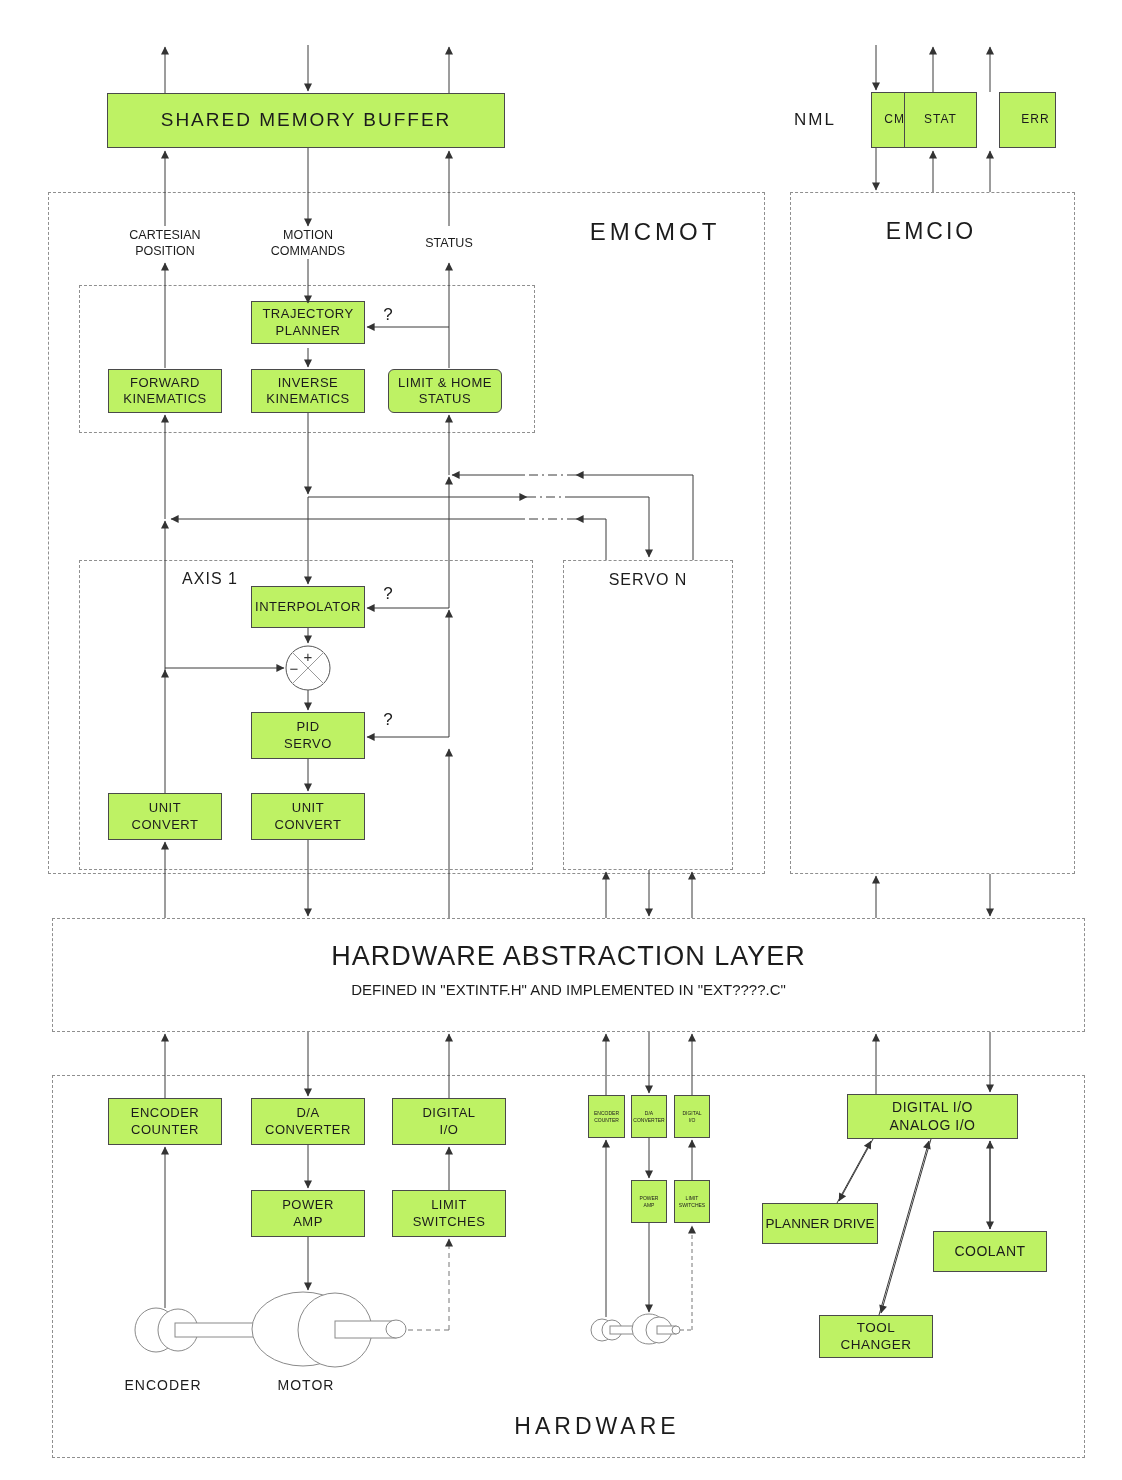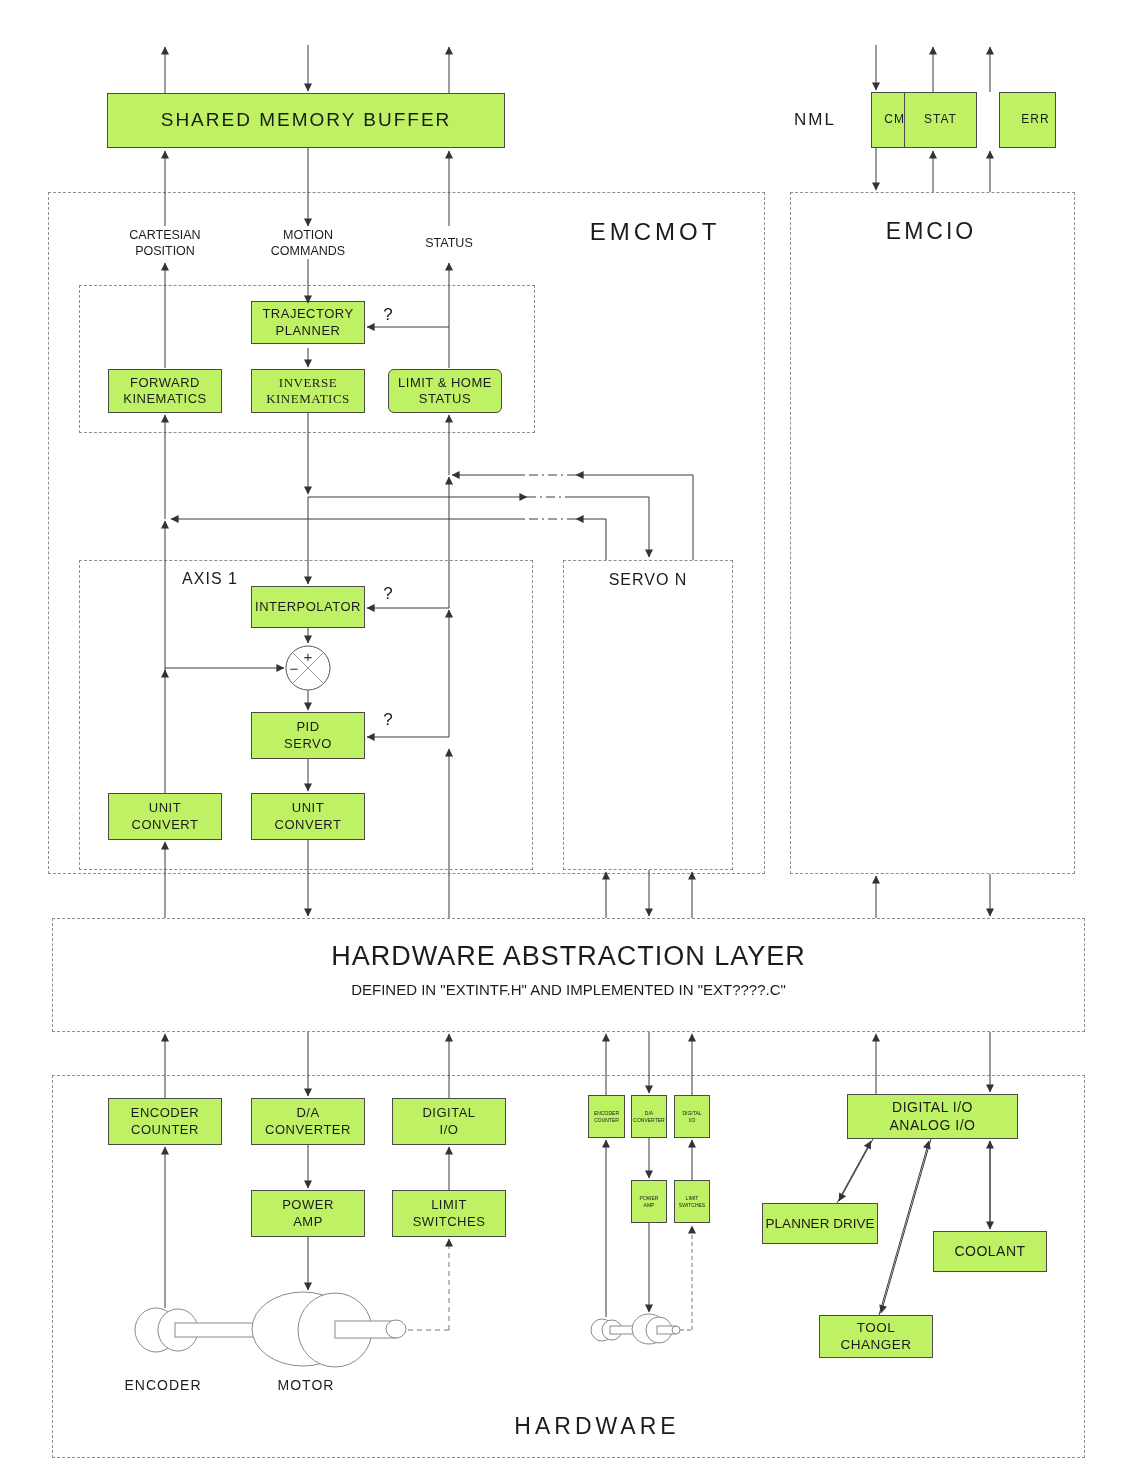--- a/index.html
+++ b/index.html
@@ -45,21 +45,21 @@
   </div>
 
   <div class="box two" style="left:251px;top:301px;width:114px;height:43px;">
     <span>TRAJECTORY</span>
     <span>PLANNER</span>
   </div>
   <div class="box two" style="left:108px;top:369px;width:114px;height:44px;">
     <span>FORWARD</span>
     <span>KINEMATICS</span>
   </div>
-  <div class="box two" style="left:251px;top:369px;width:114px;height:44px;font-family:Liberation Serif, serif;">
+  <div class="box two" style="left:251px;top:369px;width:114px;height:44px;">
     <span>INVERSE</span>
     <span>KINEMATICS</span>
   </div>
   <div class="box two" style="left:388px;top:369px;width:114px;height:44px;border-radius:6px;">
     <span>LIMIT &amp; HOME</span>
     <span>STATUS</span>
   </div>
 
   <div class="box" style="left:251px;top:586px;width:114px;height:42px;">
     <span>INTERPOLATOR</span>

